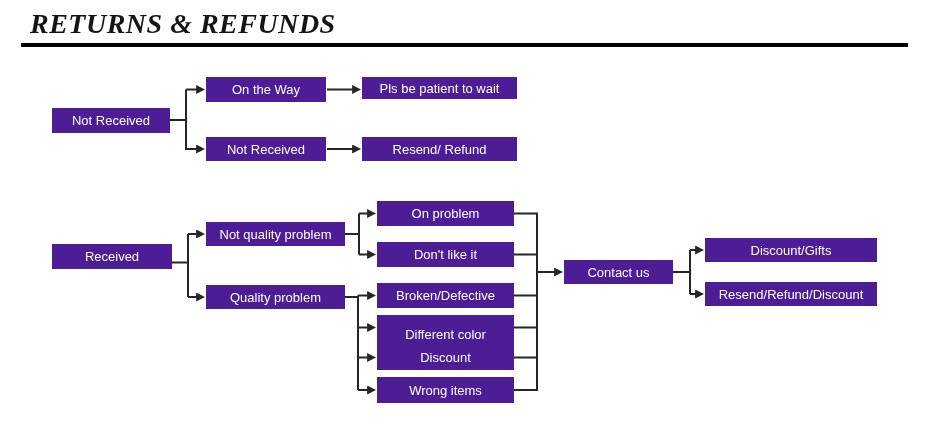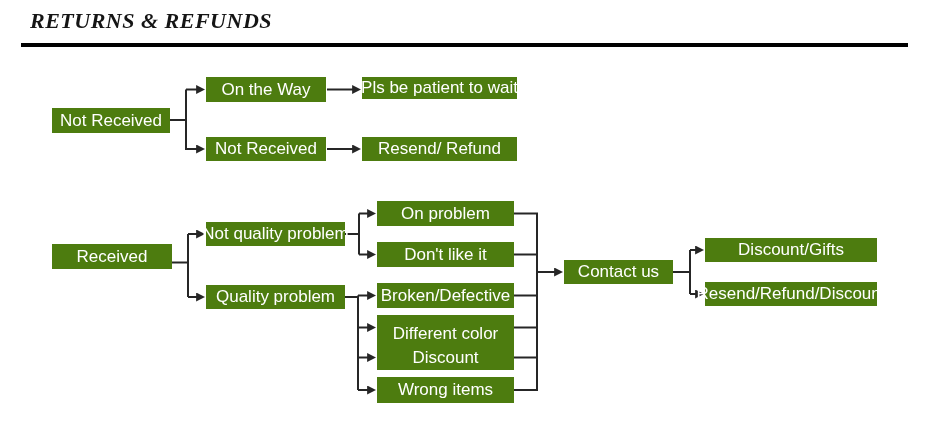--- a/index.html
+++ b/index.html
@@ -7,38 +7,38 @@
     position:relative;
     width:930px; height:432px;
     background:#ffffff;
     overflow:hidden;
     font-family:"Liberation Sans", sans-serif;
   }
   .page-title {
     position:absolute; left:30px; top:8px;
     font-family:"Liberation Serif", serif;
     font-style:italic; font-weight:bold;
-    font-size:22px; letter-spacing:0.5px;
+    font-size:28px; letter-spacing:0.5px;
     color:#151515;
   }
   .title-rule {
     position:absolute; left:21px; top:43px;
     width:887px; height:4px;
     background:#000000;
   }
   .connectors {
     position:absolute; left:0; top:0;
     width:930px; height:432px;
   }
   .node {
     position:absolute;
-    background:#4d7c0f;
+    background:#4c1d95;
     color:#ffffff;
     display:flex; align-items:center; justify-content:center;
-    font-size:17px;
+    font-size:13px;
     white-space:nowrap;
     box-sizing:border-box;
   }
 </style>
 </head>
 <body>
 
 <div class="canvas">
 
   <div class="page-title">RETURNS &amp; REFUNDS</div>

